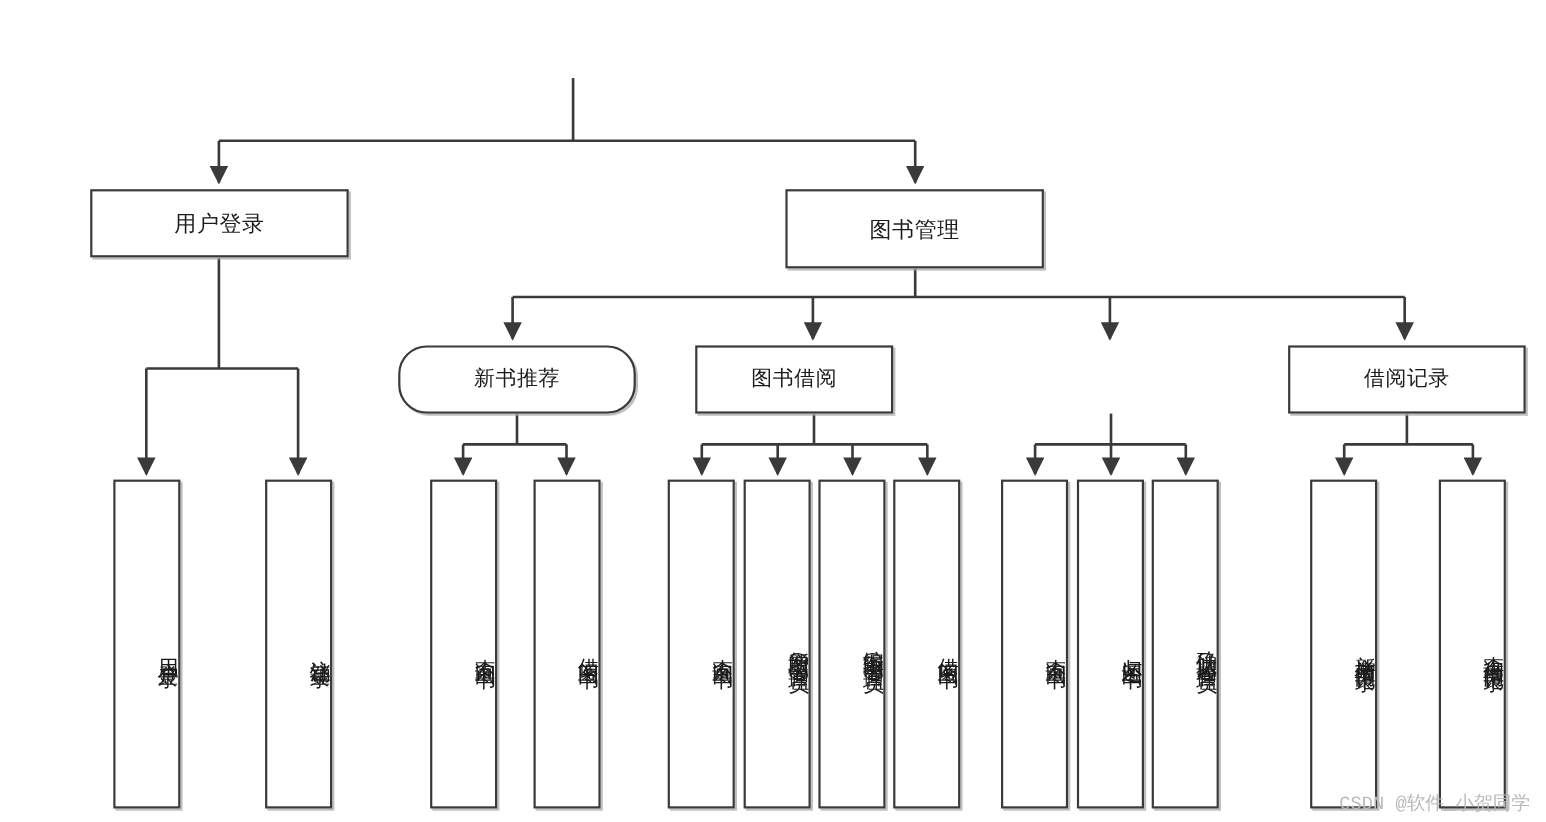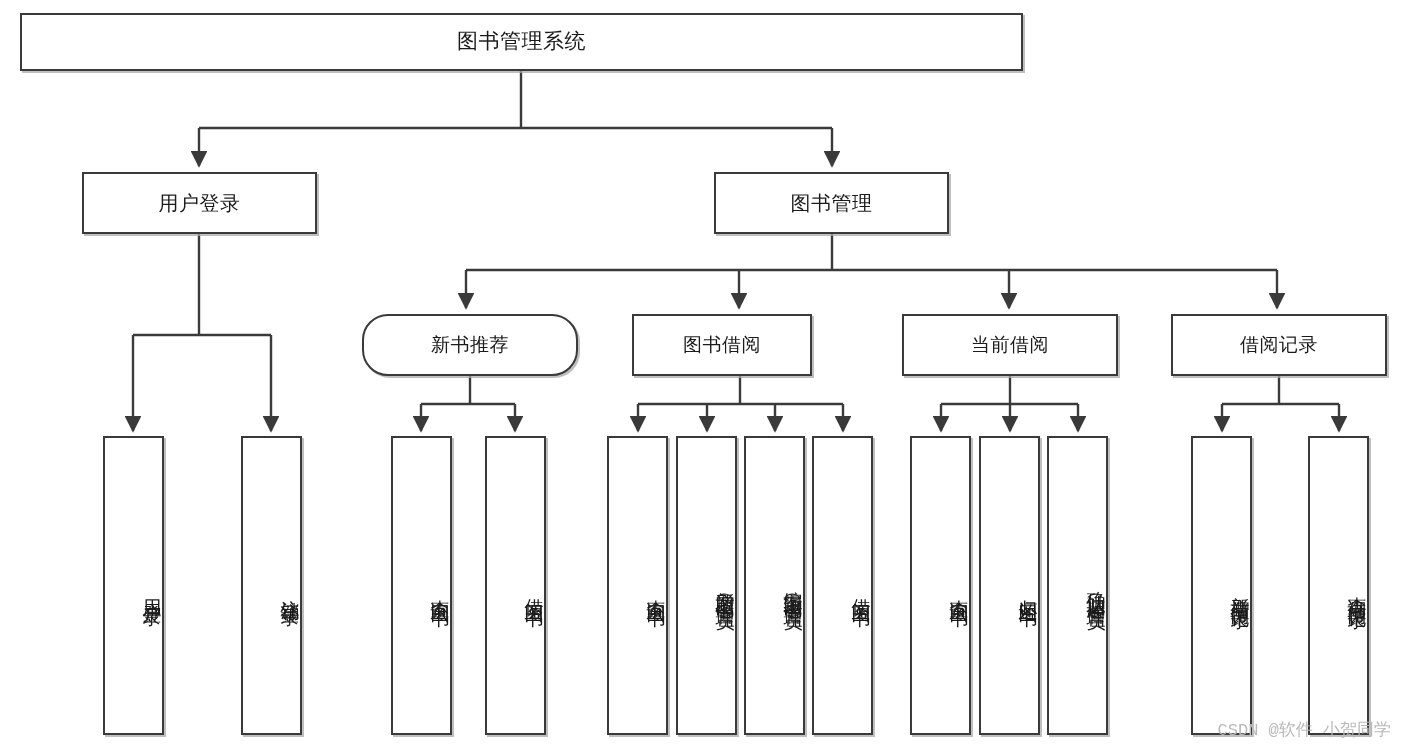--- a/index.html
+++ b/index.html
@@ -125,40 +125,34 @@
       <path d="M 1010 404 L 1010 431" marker-end="url(#arrow)"></path>
       <path d="M 1078 404 L 1078 431" marker-end="url(#arrow)"></path>
 
       <path d="M 1279 376 L 1279 404"></path>
       <path d="M 1222 404 L 1339 404"></path>
       <path d="M 1222 404 L 1222 431" marker-end="url(#arrow)"></path>
       <path d="M 1339 404 L 1339 431" marker-end="url(#arrow)"></path>
     </g>
   </svg>
 
-  <div class="node root" style="left:20px; top:13px; width:1003px; height:58px;">
-    <span>图书管理系统</span>
-  </div>
 
   <div class="node lvl2" style="left:82px; top:172px; width:235px; height:62px;">
     <span>用户登录</span>
   </div>
-  <div class="node lvl2" style="left:714px; top:172px; width:235px; height:62px;">
+  <div class="node lvl2" style="left:714px; top:172px; width:235px; height:72px;">
     <span>图书管理</span>
   </div>
 
   <div class="node lvl3" style="left:362px; top:314px; width:216px; height:62px;border-radius:26px;">
     <span>新书推荐</span>
   </div>
   <div class="node lvl3" style="left:632px; top:314px; width:180px; height:62px;">
     <span>图书借阅</span>
   </div>
-  <div class="node lvl3" style="left:902px; top:314px; width:216px; height:62px;">
-    <span>当前借阅</span>
-  </div>
   <div class="node lvl3" style="left:1171px; top:314px; width:216px; height:62px;text-align:right;">
     <span>借阅记录</span>
   </div>
 
   <div class="node leaf" style="left:103px; top:436px; width:61px; height:299px;">
     <span class="leaf-text">用户登录</span>
   </div>
   <div class="node leaf" style="left:241px; top:436px; width:61px; height:299px;">
     <span class="leaf-text">注销登录</span>
   </div>

